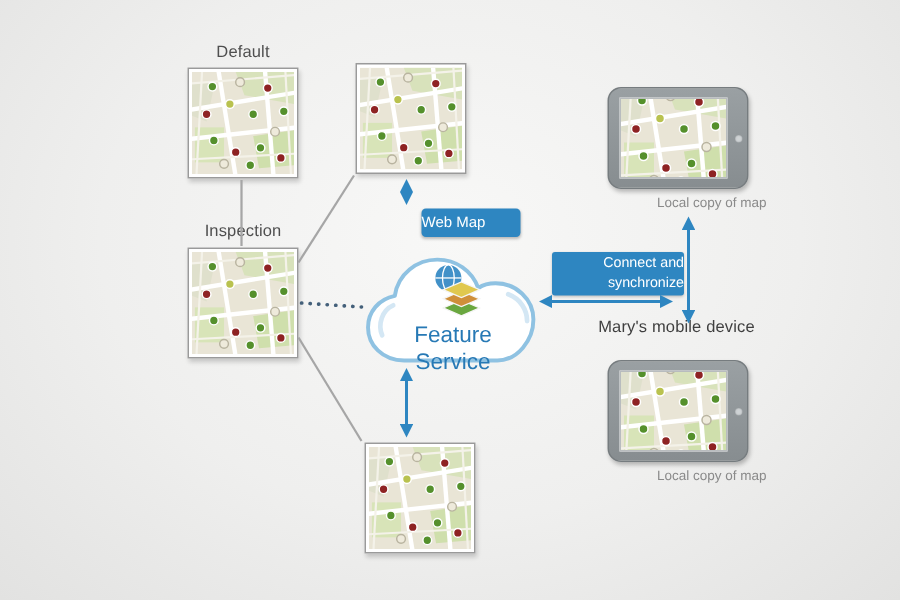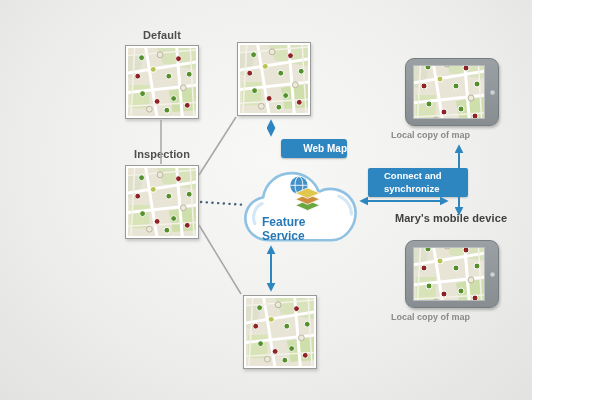--- a/index.html
+++ b/index.html
@@ -1,47 +1,46 @@
 <!DOCTYPE html>
 <html><head>
 <meta charset="utf-8">
 <style>
   html,body{margin:0;padding:0;}
   body{font-family:"Liberation Sans",sans-serif;}
   .stage{
-    position:relative;width:532px;height:400px;overflow:hidden;
+    position:relative;width:600px;height:400px;overflow:hidden;
     background:radial-gradient(ellipse at 50% 40%, #f8f8f7 0%, #efefee 55%, #e2e2e1 100%);
-    font-weight:bold;
   }
   .abs{position:absolute;}
   .lbl{
     position:absolute;font-size:11px;color:#4f4f4f;text-align:center;
     line-height:1.2;letter-spacing:.1px;
   }
   .cap{
-    position:absolute;font-size:9px;color:#8a8a8a;text-align:left;line-height:1.2;
+    position:absolute;font-size:9px;color:#8a8a8a;text-align:right;line-height:1.2;
   }
   .map-node{
     position:absolute;width:74px;height:74px;box-sizing:border-box;
     background:#fff;border:1px solid #9a9a9a;padding:2px;
     box-shadow:1px 2px 3px rgba(0,0,0,.18);
   }
   .map-node svg{display:block;width:100%;height:100%;}
   .badge{
     position:absolute;width:66px;height:19px;background:#2e86c1;color:#fff;
-    font-size:10px;line-height:19px;text-align:right;border-radius:3px;
+    font-size:10px;line-height:19px;text-align:left;border-radius:3px;
     box-shadow:0 1px 2px rgba(0,0,0,.25);
   }
   .feature-label{
-    position:absolute;color:#2779b5;font-size:12px;line-height:1.2;
+    position:absolute;color:#2779b5;font-size:15px;text-align:center;line-height:1.2;
   }
   .sync-label{
     position:absolute;width:84px;min-height:26px;background:#2e86c1;color:#fff;
-    font-size:9.5px;line-height:1.35;text-align:left;border-radius:2px;
-    padding:2px 0 1px 16px;box-shadow:0 1px 2px rgba(0,0,0,.2);
+    font-size:9.5px;line-height:1.35;text-align:right;border-radius:2px;
+    padding:2px 0 1px 4px;box-shadow:0 1px 2px rgba(0,0,0,.2);
   }
   .tablet{
     position:absolute;width:92px;height:66px;border-radius:9px;
     background:linear-gradient(180deg,#9aa0a3,#878d90);
     border:1px solid #767c7f;box-shadow:1px 2px 3px rgba(0,0,0,.25);
   }
   .screen{
     position:absolute;left:7px;top:6px;width:70px;height:52px;overflow:hidden;
     background:#fff;border:1px solid #b8bcbe;box-sizing:content-box;
   }

